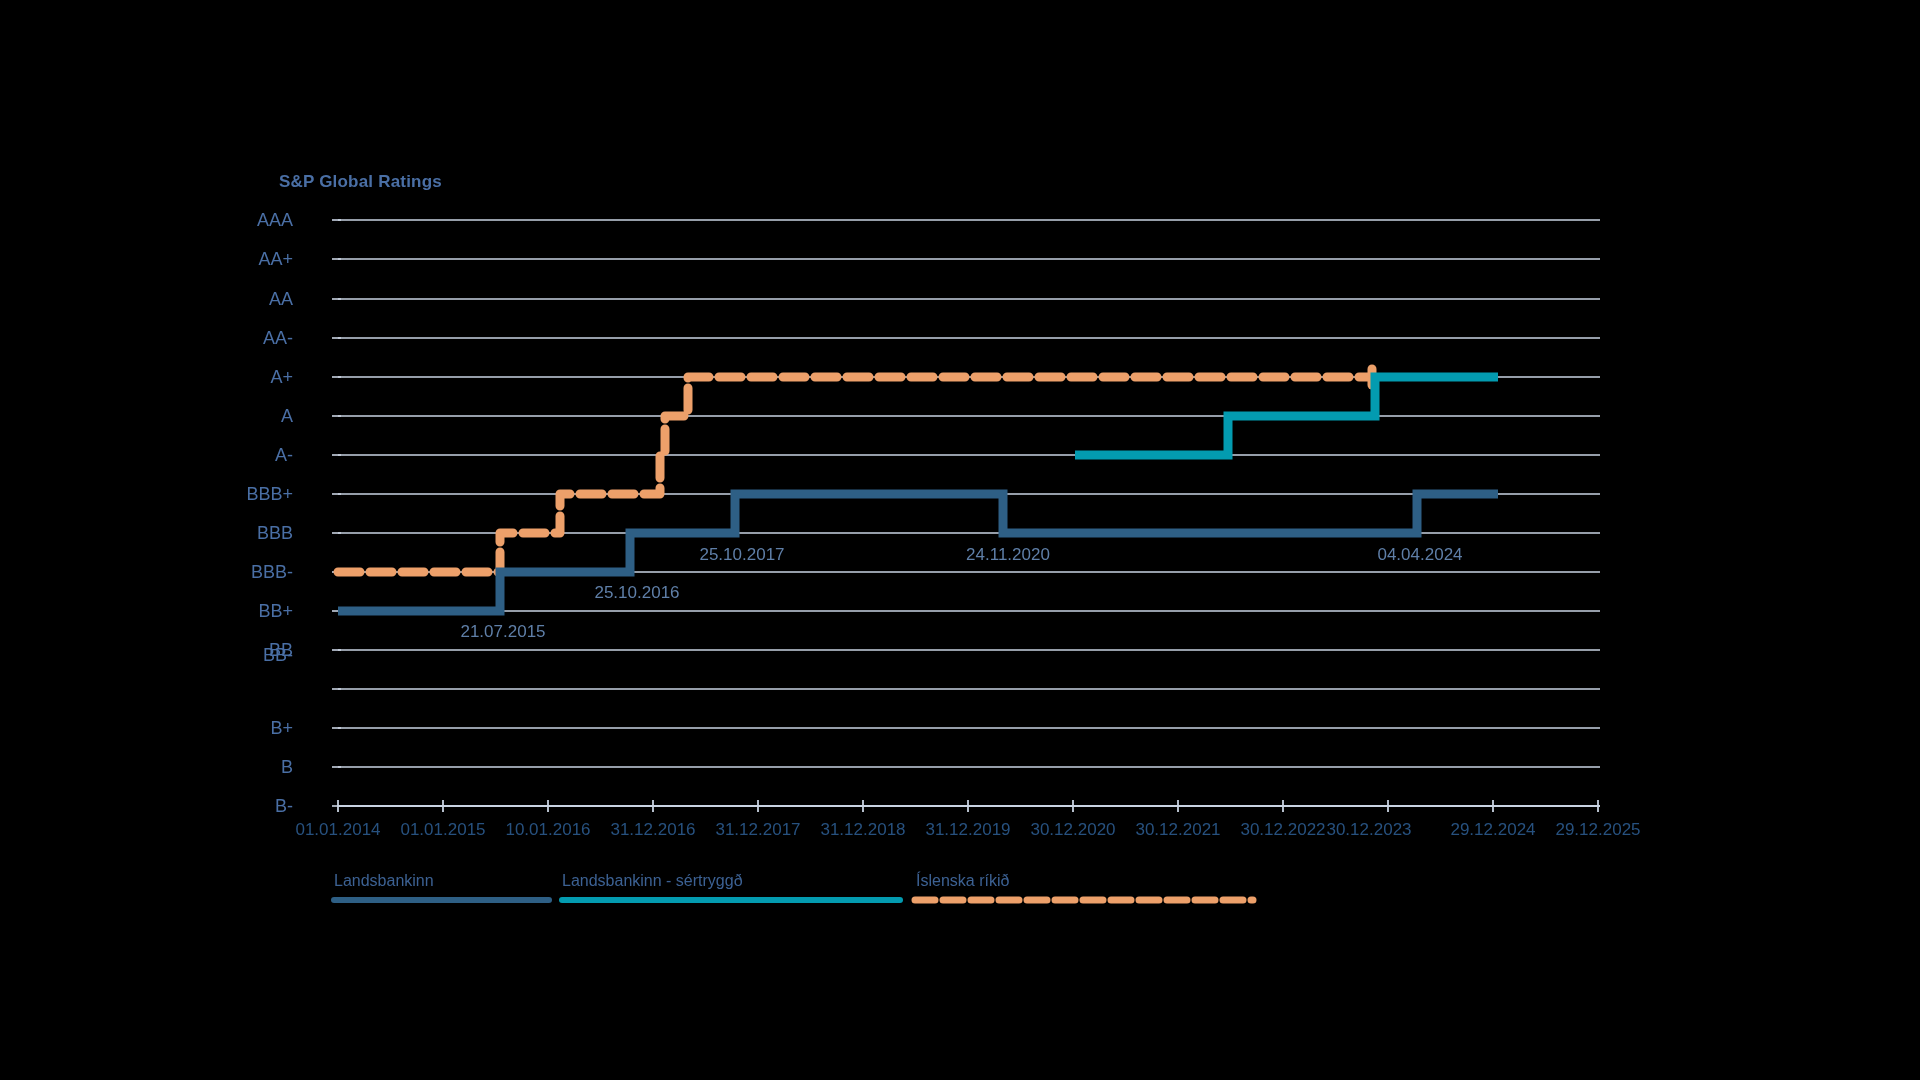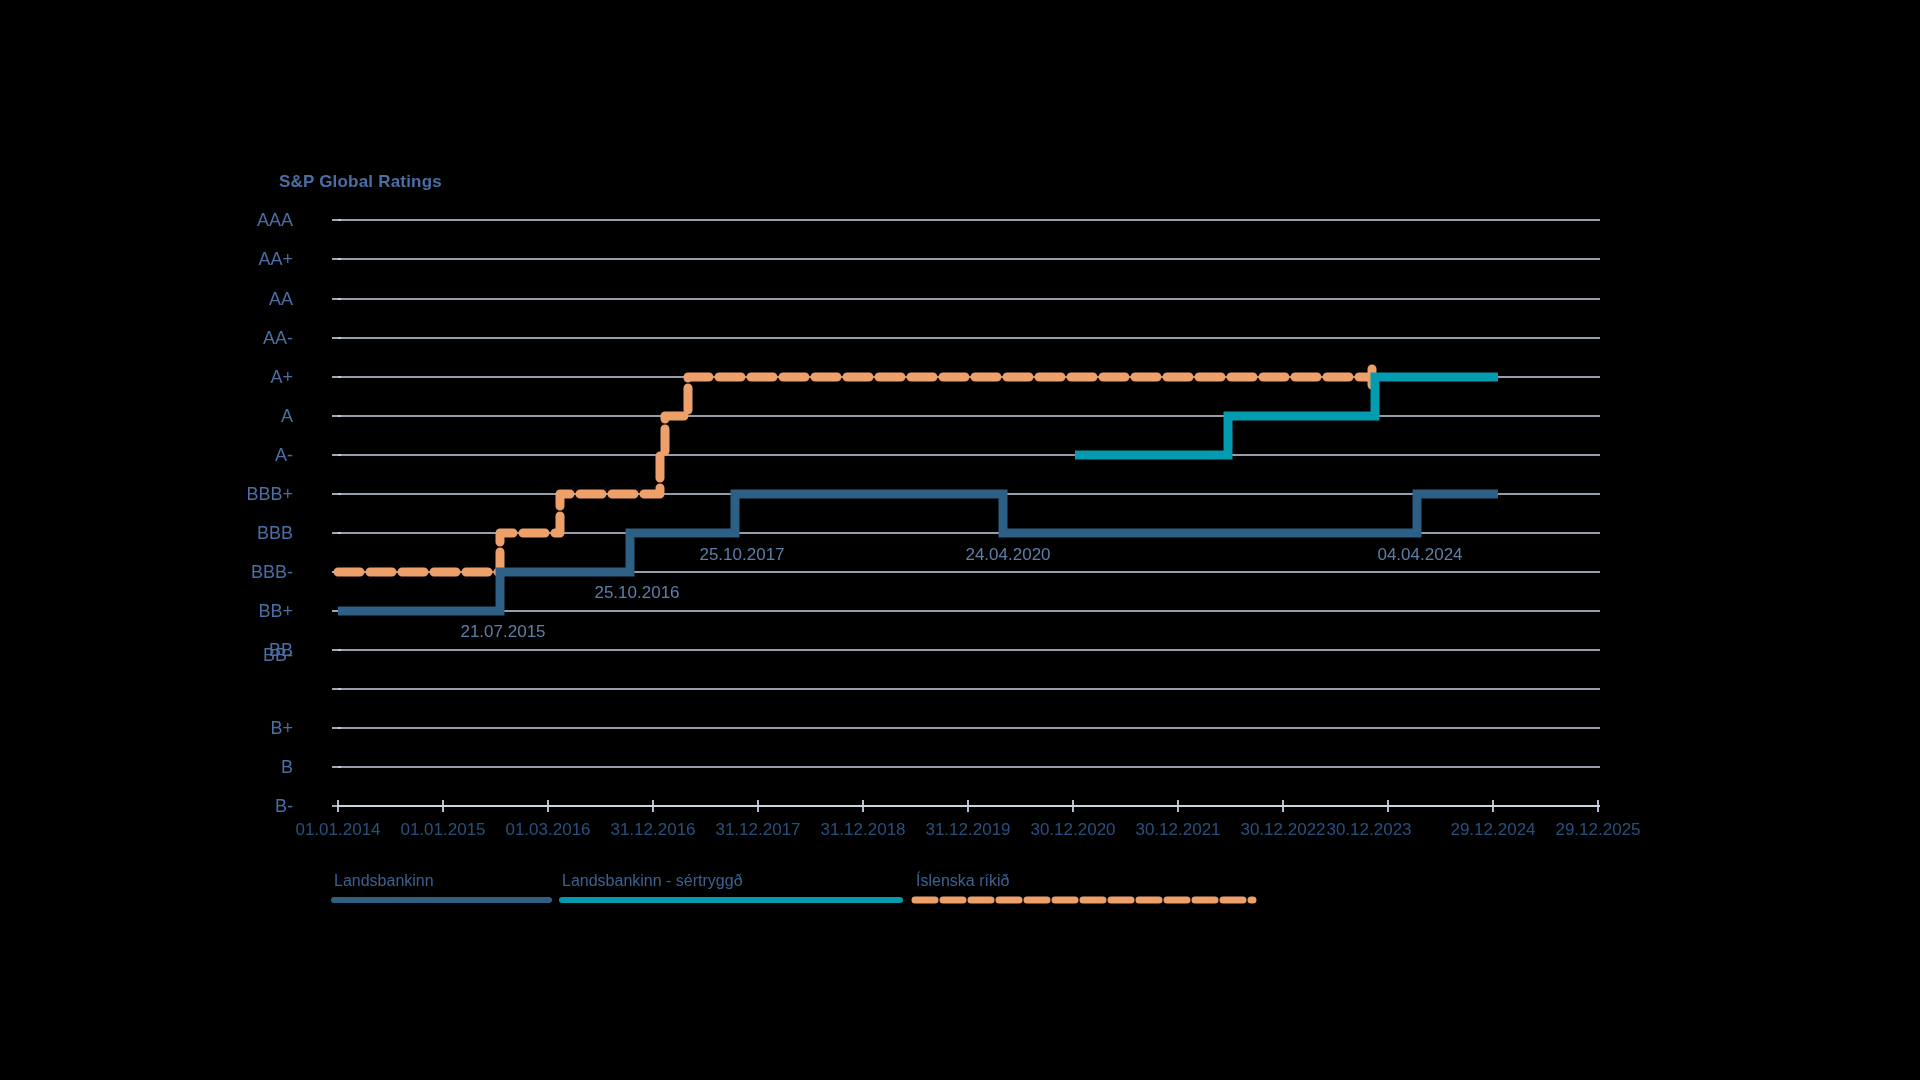--- a/index.html
+++ b/index.html
@@ -151,36 +151,36 @@
   <div class="ylabel" style="right:1595px; top:572px;">BBB-</div>
   <div class="ylabel" style="right:1595px; top:611px;">BB+</div>
   <div class="ylabel" style="right:1595px; top:650px;">BB</div>
   <div class="ylabel" style="right:1595px; top:655px;text-align:right;">BB-</div>
   <div class="ylabel" style="right:1595px; top:728px;">B+</div>
   <div class="ylabel" style="right:1595px; top:767px;">B</div>
   <div class="ylabel" style="right:1595px; top:806px;">B-</div>
 
   <div class="xlabel" style="left:338px;">01.01.2014</div>
   <div class="xlabel" style="left:443px;">01.01.2015</div>
-  <div class="xlabel" style="left:548px;">01.03.2016</div>
+  <div class="xlabel" style="left:548px;">10.01.2016</div>
   <div class="xlabel" style="left:653px;">31.12.2016</div>
   <div class="xlabel" style="left:758px;">31.12.2017</div>
   <div class="xlabel" style="left:863px;">31.12.2018</div>
   <div class="xlabel" style="left:968px;">31.12.2019</div>
   <div class="xlabel" style="left:1073px;">30.12.2020</div>
   <div class="xlabel" style="left:1178px;">30.12.2021</div>
   <div class="xlabel" style="left:1283px;">30.12.2022</div>
   <div class="xlabel" style="left:1369px;">30.12.2023</div>
   <div class="xlabel" style="left:1493px;">29.12.2024</div>
   <div class="xlabel" style="left:1598px;">29.12.2025</div>
 
   <div class="annot" style="left:503px; top:622px;">21.07.2015</div>
   <div class="annot" style="left:637px; top:583px;">25.10.2016</div>
   <div class="annot" style="left:742px; top:545px;">25.10.2017</div>
-  <div class="annot" style="left:1008px; top:545px;">24.04.2020</div>
+  <div class="annot" style="left:1008px; top:545px;">24.11.2020</div>
   <div class="annot" style="left:1420px; top:545px;">04.04.2024</div>
 
   <svg style="position:absolute; left:0; top:0; width:1920px; height:1080px; pointer-events:none;" width="1920" height="1080" viewBox="0 0 1920 1080" xmlns="http://www.w3.org/2000/svg">
     <line x1="334" y1="900" x2="549" y2="900" stroke="#2e5f85" stroke-width="6" stroke-linecap="round"></line>
     <line x1="562" y1="900" x2="900" y2="900" stroke="#039bb0" stroke-width="6" stroke-linecap="round"></line>
     <line x1="915" y1="900" x2="1253" y2="900" stroke="#eda06a" stroke-width="7" stroke-linecap="round" stroke-dasharray="20 8"></line>
   </svg>
 
   <div class="legend-label" style="left:334px;">Landsbankinn</div>
   <div class="legend-label" style="left:562px;">Landsbankinn - sértryggð</div>

